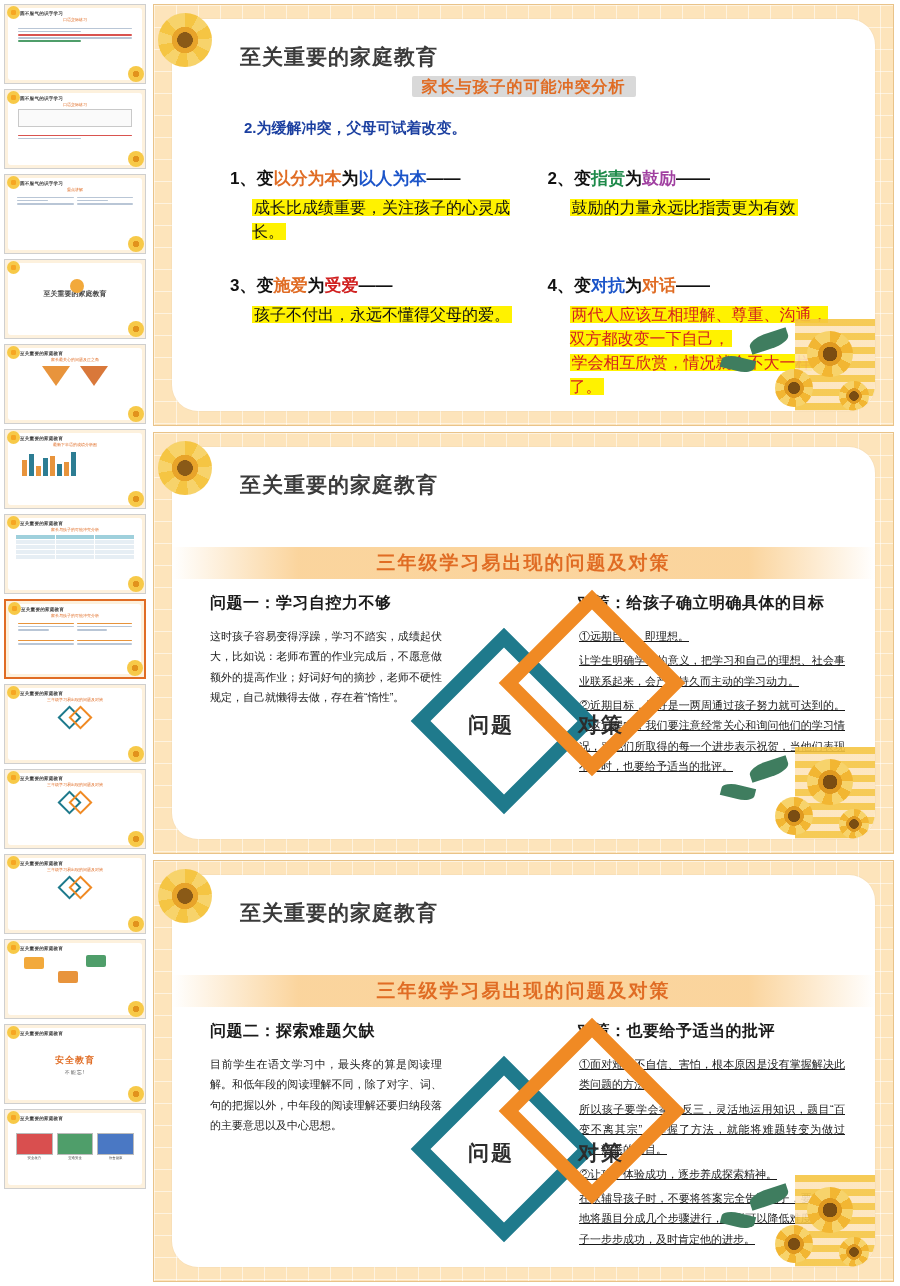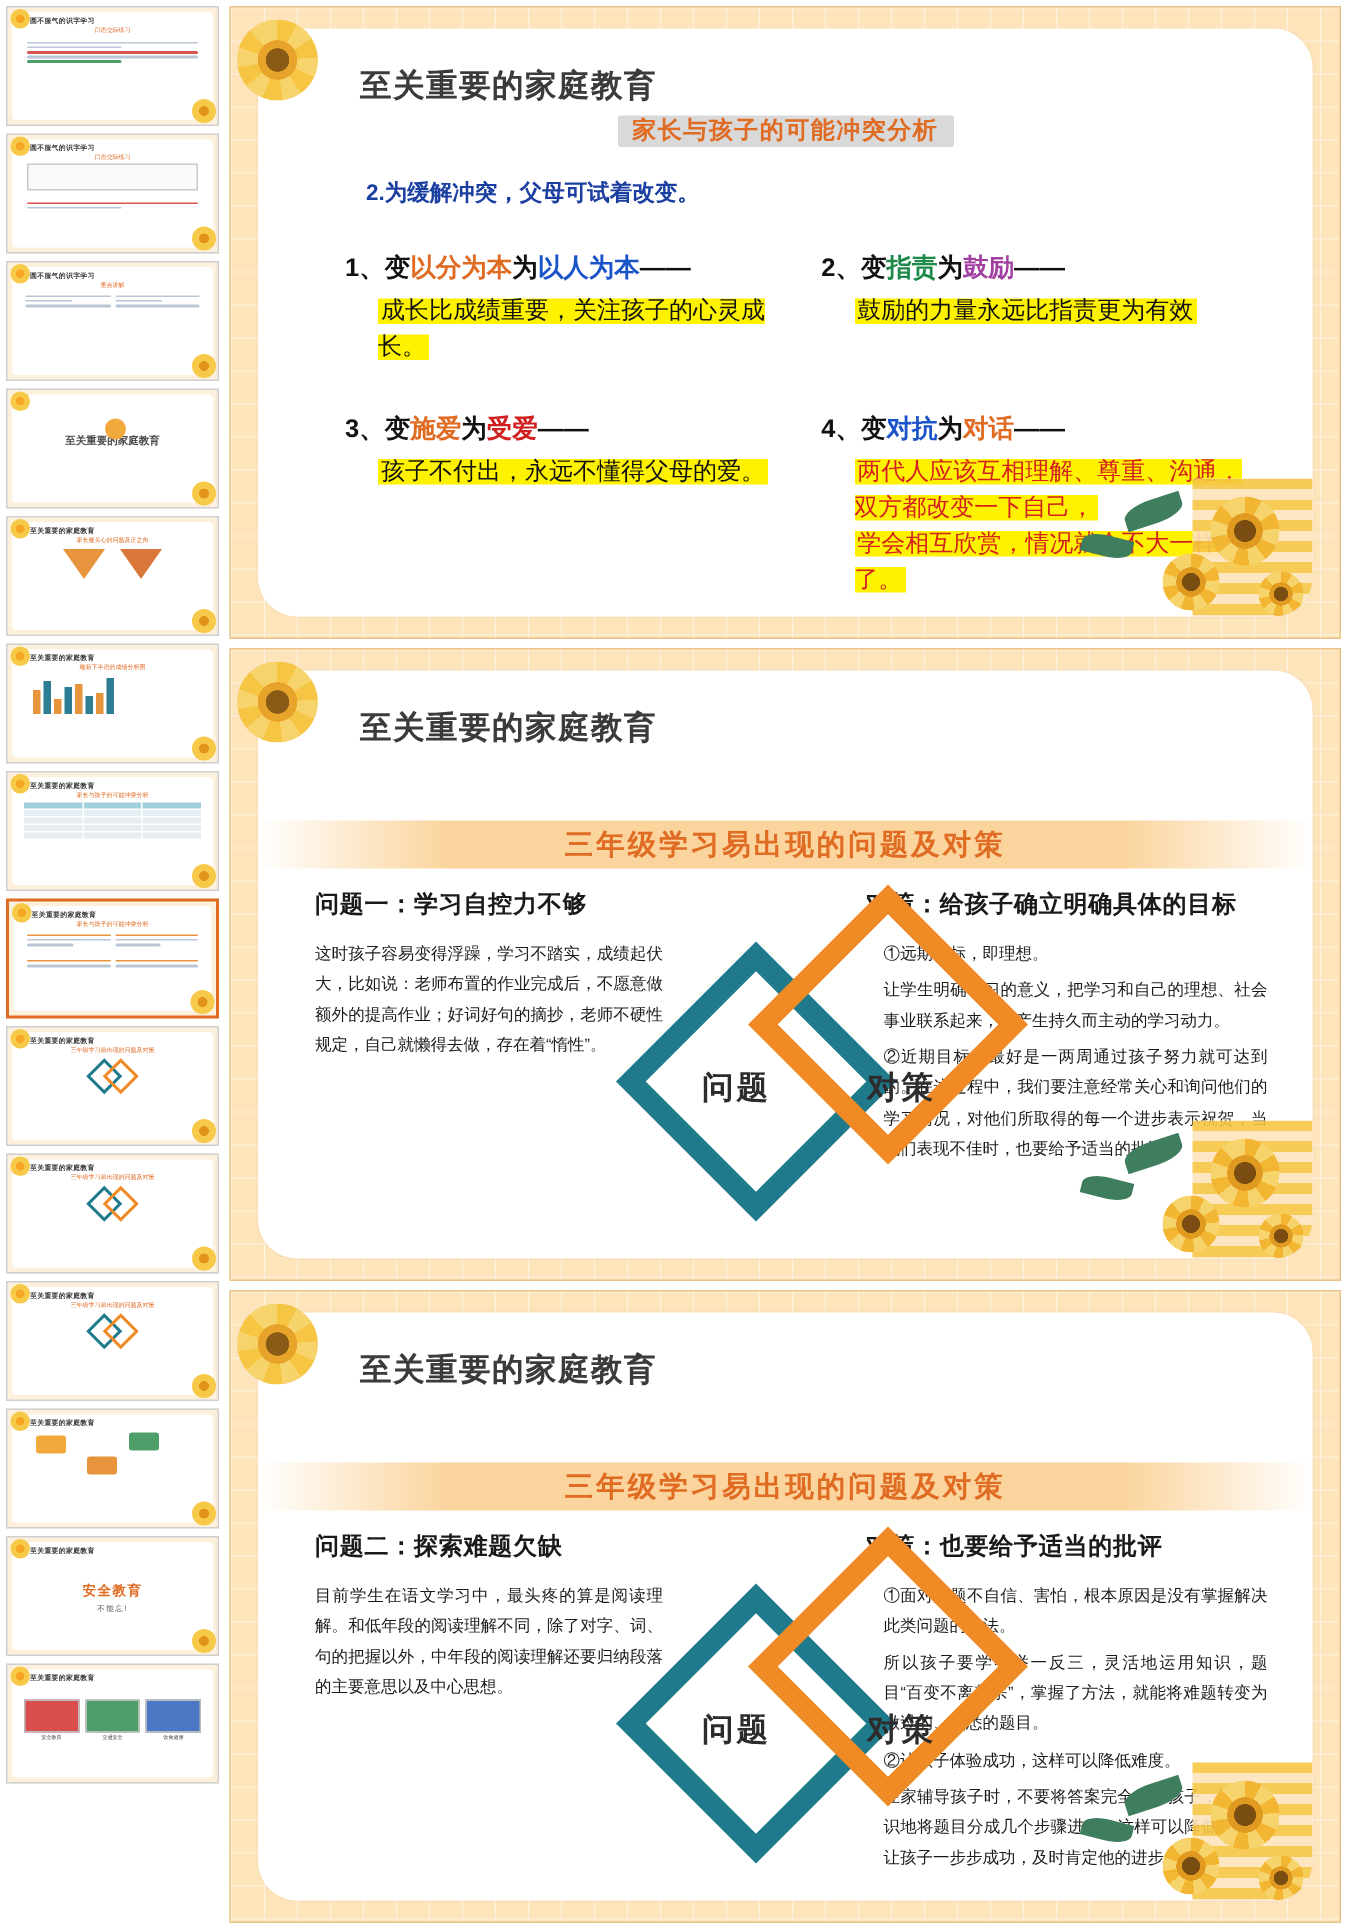--- a/index.html
+++ b/index.html
@@ -264,21 +264,21 @@
     margin-bottom: 12px;
     letter-spacing: .5px;
   }
   .col-head.r { text-align: left; }
   .body-text {
     font-size: 11px;
     line-height: 1.85;
     color: #1a1a1a;
     text-align: justify;
   }
-  .body-text p { margin: 0 0 4px 12px; }
+  .body-text p { margin: 0 0 4px 2px; text-decoration: underline; }
 
   .diamonds {
     position: absolute;
     left: 258px;
     top: 160px;
     width: 250px;
     height: 230px;
   }
   .dia {
     position: absolute;
@@ -674,21 +674,21 @@
         <div class="col-left">
           <div class="col-head">问题二：探索难题欠缺</div>
           <div class="body-text">目前学生在语文学习中，最头疼的算是阅读理解。和低年段的阅读理解不同，除了对字、词、句的把握以外，中年段的阅读理解还要归纳段落的主要意思以及中心思想。</div>
         </div>
 
         <div class="col-right">
           <div class="col-head r">对策：也要给予适当的批评</div>
           <div class="body-text">
             <p>①面对难题不自信、害怕，根本原因是没有掌握解决此类问题的方法。</p>
             <p>所以孩子要学会举一反三，灵活地运用知识，题目“百变不离其宗”，掌握了方法，就能将难题转变为做过的、熟悉的题目。</p>
-            <p>②让孩子体验成功，这样可以降低难度。</p>
+            <p>②让孩子体验成功，逐步养成探索精神。</p>
             <p>在家辅导孩子时，不要将答案完全告诉孩子，要有意识地将题目分成几个步骤进行，这样可以降低难度，让孩子一步步成功，及时肯定他的进步。</p>
           </div>
         </div>
 
         <div class="diamonds">
           <div class="dia teal"></div>
           <div class="dia orange"></div>
           <div class="dia-label l1">问题</div>
           <div class="dia-label l2">对策</div>
         </div>

